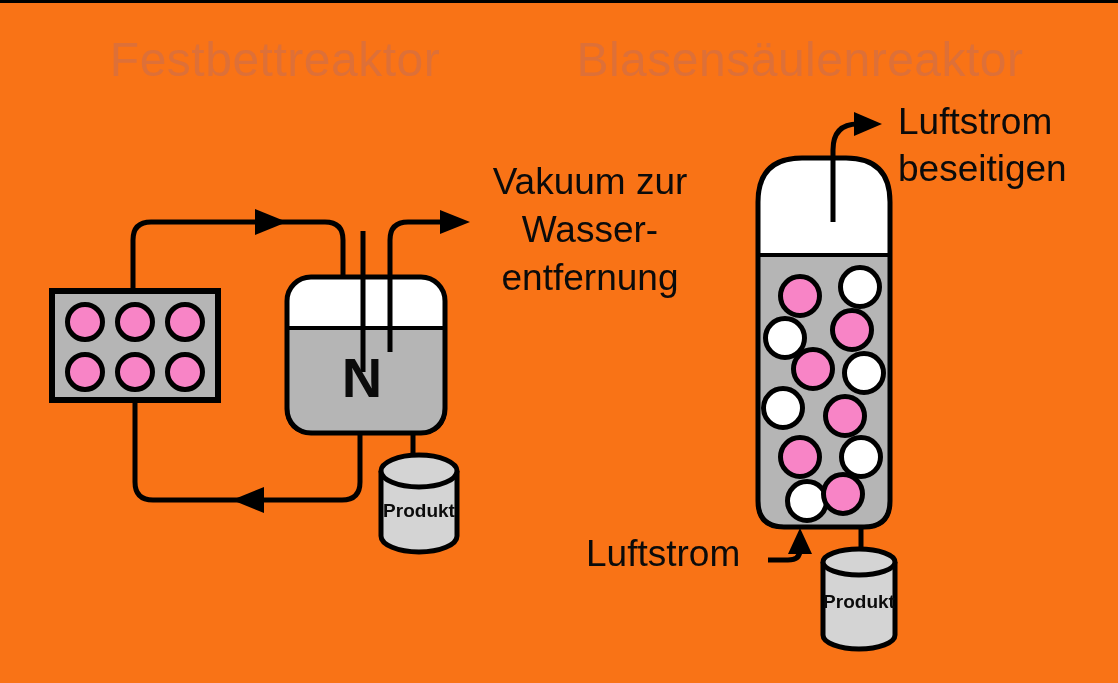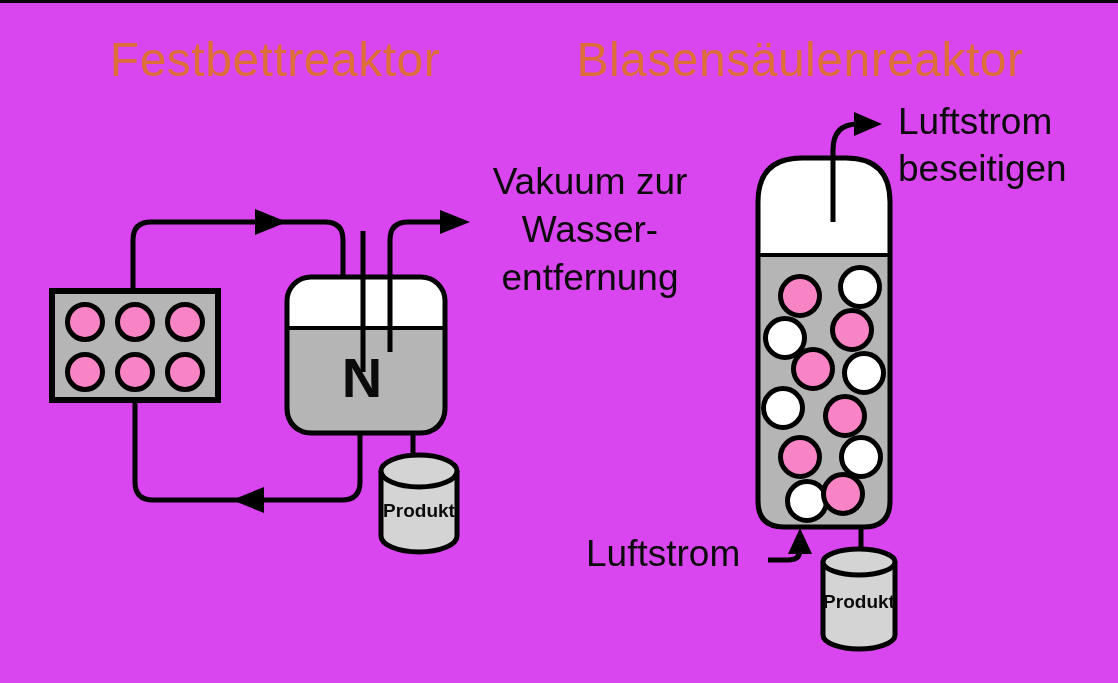--- a/index.html
+++ b/index.html
@@ -5,21 +5,21 @@
   html, body {
     margin: 0;
     padding: 0;
     background: #ffffff;
     font-family: "Liberation Sans", sans-serif;
   }
   .stage {
     position: relative;
     width: 1118px;
     height: 683px;
-    background: #d946ef;
+    background: #f97316;
     overflow: hidden;
     text-decoration: underline;
   }
   svg text { user-select: none; }
   .title-text {
     font-family: "Liberation Sans", sans-serif;
     font-size: 48px;
     font-weight: 500;
     letter-spacing: 0.5px;
   }

